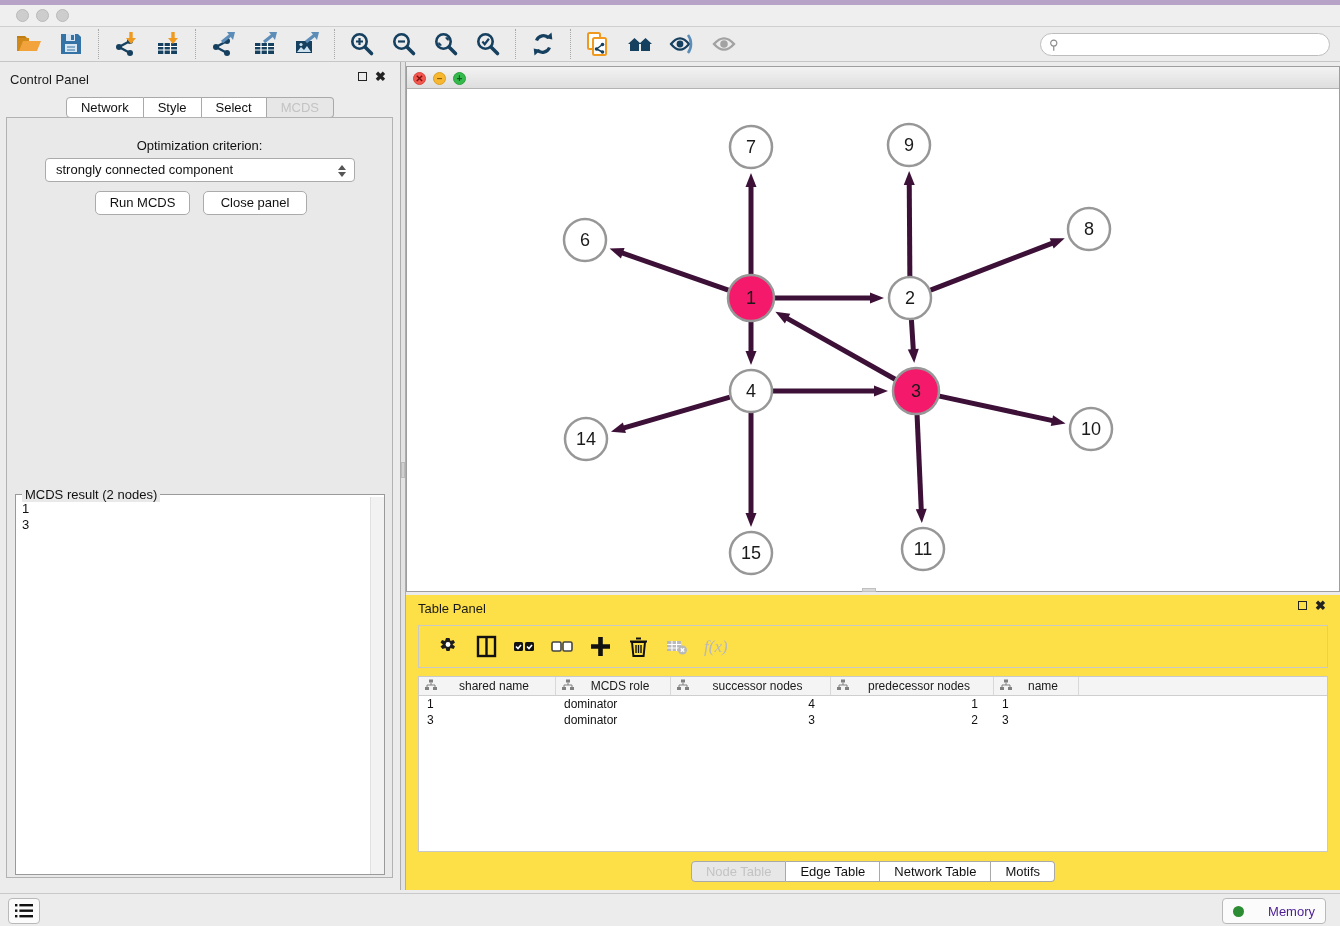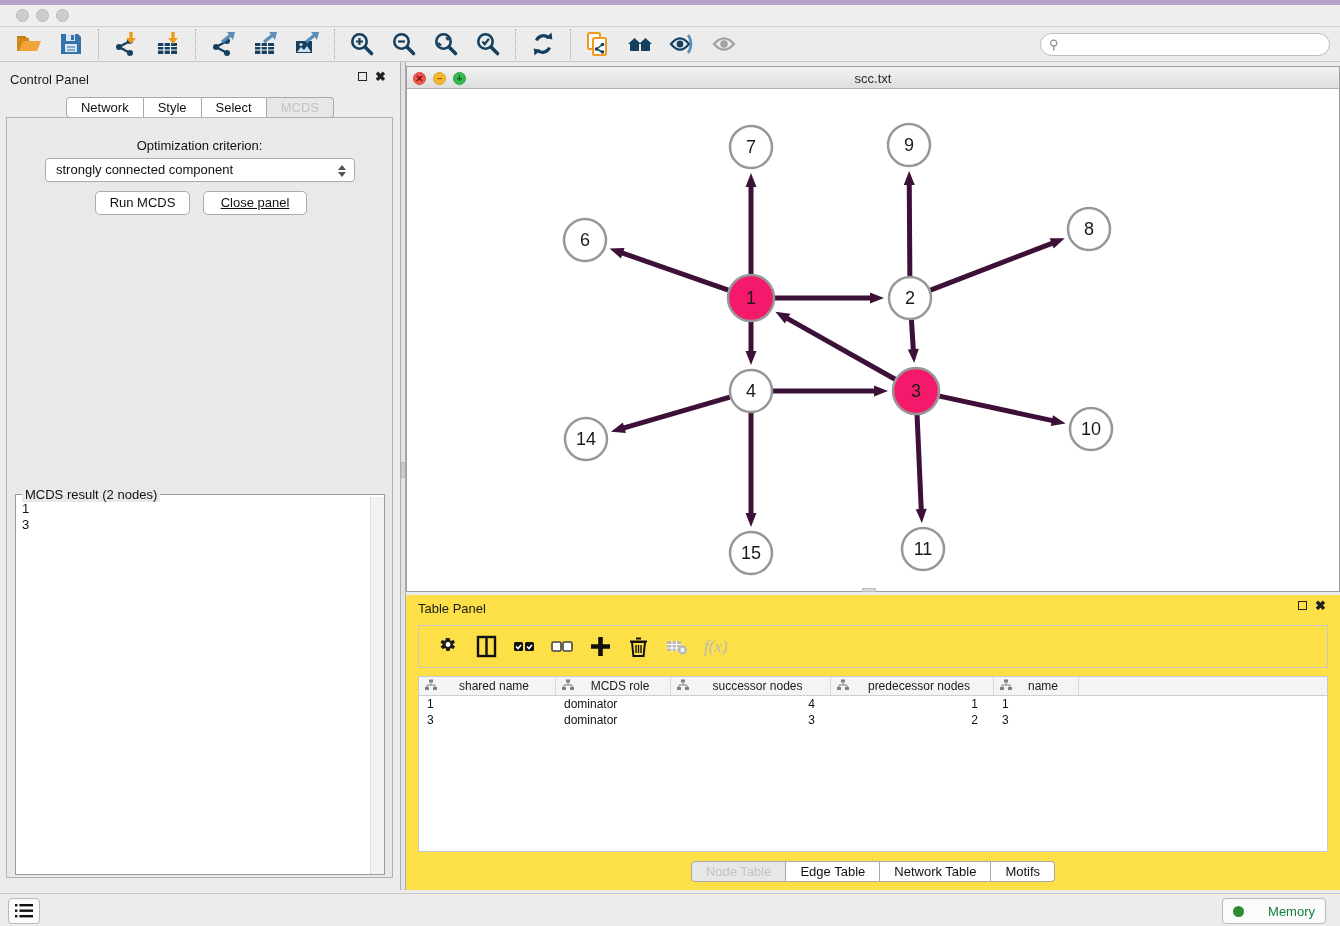--- a/index.html
+++ b/index.html
@@ -68,21 +68,21 @@
   .th-cell { display:flex; align-items:center; border-right:1px solid #d8d8d8; font-size:12px; color:#1a1a1a; padding-left:6px; gap:6px; cursor:pointer; }
   .th-label { flex:1; text-align:center; padding-right:10px; }
   .tr-row { display:flex; height:16px; font-size:12px; color:#111; cursor:pointer; }
   .td-cell { padding:0 8px; overflow:hidden; line-height:16px; }
   #tp-tabs { position:absolute; left:0; top:266px; width:100%; display:flex; justify-content:center; }
   #tp-btns { position:absolute; right:14px; top:6px; }
 
   
   #statusbar { left:0; top:893px; width:1340px; height:33px; background:#ececec; border-top:1px solid #c9c9c9; }
   #list-btn { position:absolute; left:8px; top:4px; width:32px; height:26px; background:#fbfbfb; border:1px solid #b9b9b9; border-radius:4px; display:flex; align-items:center; justify-content:center; cursor:pointer; }
-  #memory-btn { position:absolute; right:14px; top:4px; height:26px; background:#fbfbfb; border:1px solid #b9b9b9; border-radius:4px; display:flex; align-items:center; gap:24px; padding:0 10px; font-size:13px; color:#15803d; cursor:pointer; }
+  #memory-btn { position:absolute; right:14px; top:4px; height:26px; background:#fbfbfb; border:1px solid #b9b9b9; border-radius:4px; display:flex; align-items:center; gap:24px; padding:0 10px; font-size:13px; color:#4c1d95; cursor:pointer; }
   #memory-dot { width:11px; height:11px; border-radius:50%; background:#2c8c33; }
 </style>
 </head>
 <body>
 
 <div id="titlebar" class="abs">
   <div class="accent"></div>
   <span class="traffic inactive" style="left:16px"></span>
   <span class="traffic inactive" style="left:36px"></span>
   <span class="traffic inactive" style="left:56px"></span>
@@ -242,42 +242,41 @@
   <div id="cp-box">
     <div id="criterion">
       <span>strongly connected component</span>
       <span class="stepper">
         <span class="tri-up"></span>
           <span class="tri-down"></span>
       </span>
     </div>
     <div id="opt-label">Optimization criterion:</div>
     <div class="cp-button" style="left:88px; width:95px;">Run MCDS</div>
-    <div class="cp-button" style="left:196px; width:104px;text-decoration:underline;">Close panel</div>
+    <div class="cp-button" style="left:196px; width:104px;">Close panel</div>
     <div id="mcds-result">
       <span id="mcds-legend">MCDS result (2 nodes)</span>
       <div id="mcds-lines">
           <div>1</div>
           <div>3</div>
         </div>
       <div id="mcds-scroll"></div>
     </div>
   </div>
 </div>
 
 <div id="splitter" class="abs">
     <div class="grip"></div>
   </div>
 
 <div id="net-window" class="abs">
   <div id="net-titlebar">
     <span class="mini-traffic" style="left:6px;  background:#f2574f; border:1px solid #d8453d; color:#7c100c;">✕</span>
     <span class="mini-traffic" style="left:26px; background:#f7b731; border:1px solid #dba022; color:#8a5d00;">–</span>
     <span class="mini-traffic" style="left:46px; background:#35b94c; border:1px solid #2aa03e; color:#0e5e1c;">+</span>
-    <div id="net-title">scc.txt</div>
   </div>
   <div id="net-canvas">
     <svg id="graph-svg" width="932" height="502" viewBox="0 0 932 502">
         <line x1="344" y1="185" x2="344" y2="95" stroke="#3d1038" stroke-width="5"></line>
         <polygon points="344,84 349.5,98 338.5,98" fill="#3d1038"></polygon>
         <line x1="321.34314698911055" y1="201.08375015282175" x2="212.92931505845453" y2="163.2042185143998" stroke="#3d1038" stroke-width="5"></line>
         <polygon points="202.54492409513023,159.5759373344431 217.57556227479407,159.00155426363492 213.9472810948374,169.38594522695925" fill="#3d1038"></polygon>
         <line x1="368" y1="209" x2="466" y2="209" stroke="#3d1038" stroke-width="5"></line>
         <polygon points="477,209 463,214.5 463,203.5" fill="#3d1038"></polygon>
         <line x1="344" y1="233" x2="344" y2="265" stroke="#3d1038" stroke-width="5"></line>

